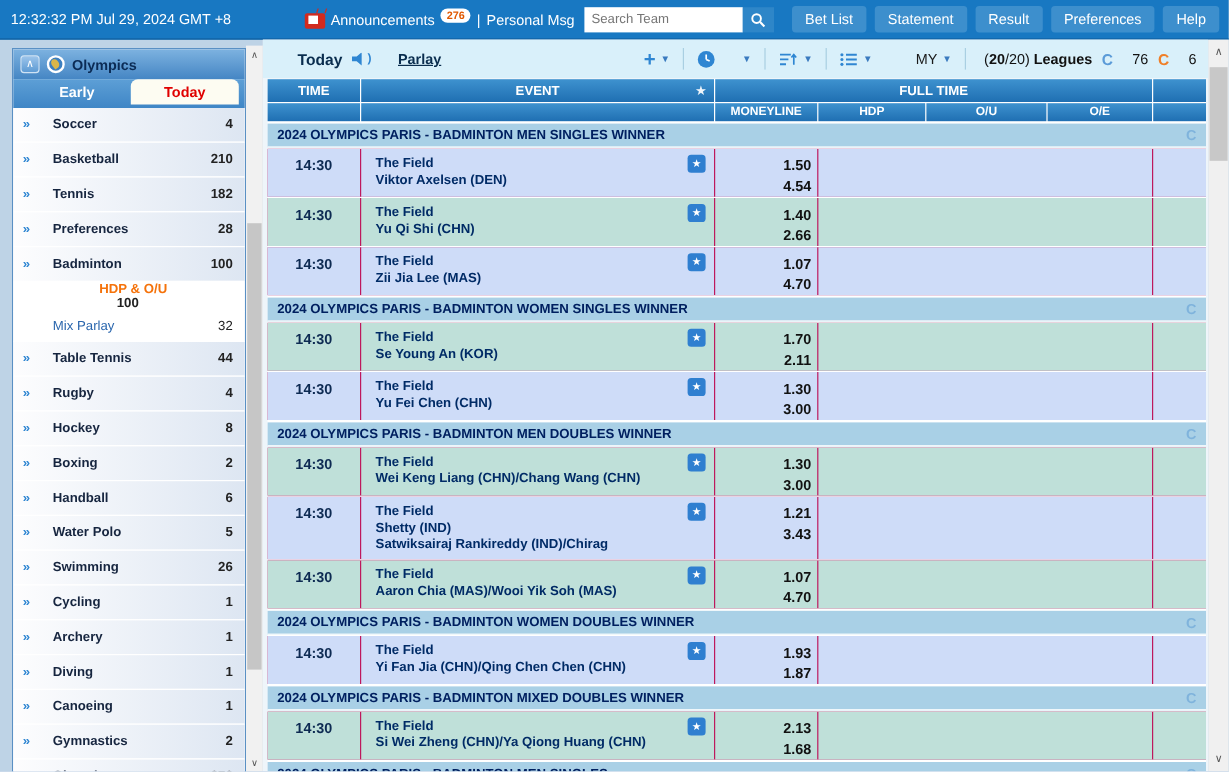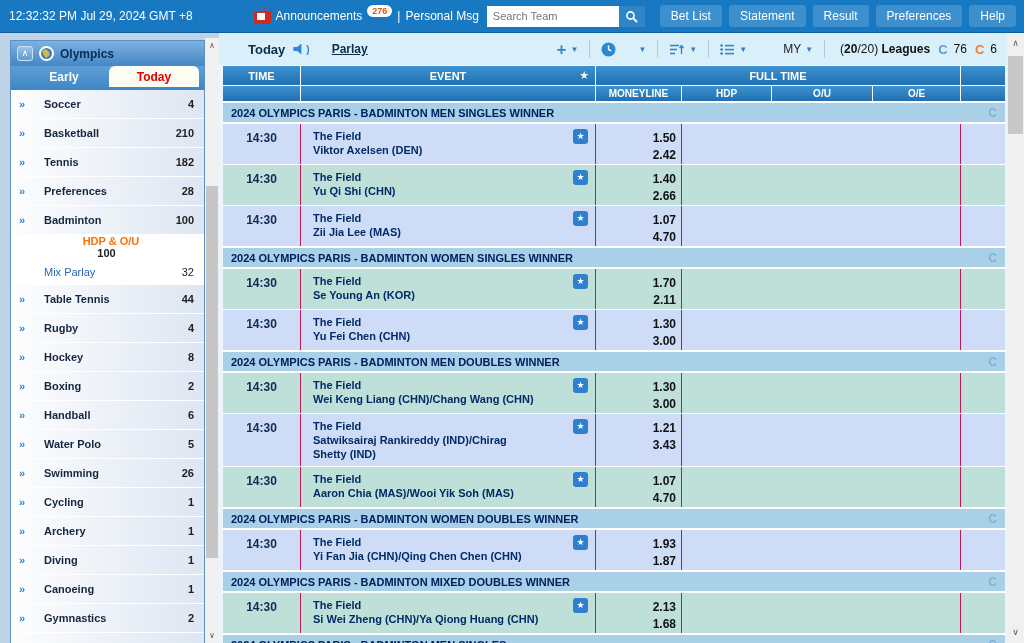--- a/index.html
+++ b/index.html
@@ -3,21 +3,21 @@
 <meta charset="utf-8">
 <style>
   * { margin:0; padding:0; box-sizing:border-box; }
   html,body { width:1024px; height:643px; overflow:hidden;
     font-family:"Liberation Sans","DejaVu Sans",sans-serif; background:var(--page_bg,#bed3e6); }
 
   
   .topbar { height:33px; background:var(--topbar_bg,#1878c2); display:flex; align-items:center;
     color:#fff; font-size:12px; border-bottom:1px solid #0f5fa0; }
   .tb-time { width:308px; padding-left:9px; font-size:12px; }
-  .tb-announce { display:flex; align-items:center; gap:5px; white-space:nowrap;padding-left:45px; }
+  .tb-announce { display:flex; align-items:flex-end; gap:5px; white-space:nowrap;padding-left:45px; }
   .tv-icon { width:17px; height:13px; background:#d22a1e; border-radius:2px; position:relative; display:inline-block; margin-top:2px;}
   .tv-icon:before { content:""; position:absolute; left:3px; top:2px; width:8px; height:7px; background:#fff; }
   .tv-icon:after { content:""; position:absolute; right:-1px; top:-4px; width:6px; height:4px;
     border-left:1.5px solid #d22a1e; border-right:1.5px solid #d22a1e; transform:skewX(-18deg); }
   .badge { background:#ffffff; color:#e05800; font-size:9px; font-weight:bold; border-radius:7px;
     padding:1px 5px; position:relative; top:-5px; }
   .tb-search { display:flex; align-items:center; margin-left:8px; }
   .tb-search input { width:132px; height:21px; border:none; padding:0 6px; font-size:11px;
     font-family:inherit; color:#444; background:#fff; outline:none; }
   .tb-search .mag-btn { width:26px; height:21px; background:#2e86c8; border:none; display:flex;
@@ -78,21 +78,21 @@
   .plus { color:#2f86d2; font-size:17px; font-weight:bold; line-height:1; cursor:pointer;}
   .dd { color:#3a7abf; font-size:8px; cursor:pointer; }
   .vdiv { width:1px; height:18px; background:#a9cfe2; margin:0 3px; }
   .ico-btn { display:flex; align-items:center; gap:4px; cursor:pointer; }
   .tl-my { font-size:12px; color:#1a1a1a; width:46px;text-align:right; }
   .tl-leagues { font-size:12px; color:#111; margin-left:4px; white-space:nowrap;}
   .tl-leagues b { font-weight:bold; }
   .refC { font-size:13px; font-weight:bold; cursor:pointer; }
   .refC.blue { color:#5b9bd8; }
   .refC.orange { color:#f07f28; }
-  .refnum { font-size:12px; color:#111; margin-left:2px; }
+  .refnum { font-size:12px; color:#111; margin-left:12px; }
 
   
   .table-wrap { flex:1; overflow:hidden; padding:1px 0 0 4px; }
   .grid { width:782px; background:#fff; }
   .hdr-row { display:flex; gap:1px; background:#fff; }
   .hcell { background:linear-gradient(#3e92cf,#1f6fb2); color:#fff; font-weight:bold; font-size:11px;
     display:flex; align-items:center; justify-content:center; }
   .hr1 .hcell { height:19px; }
   .hr2 .hcell { height:15px; font-size:10px; }
   .hr2 { margin-top:1px; }
@@ -367,21 +367,21 @@
             </div>
             <div class="match-row">
               <div class="mr-time cell-blue">14:30</div>
               <div class="mr-event cell-blue">
                 <div class="ln">The Field</div>
                 <div class="ln">Viktor Axelsen (DEN)</div>
                 <span class="star-btn">★</span>
               </div>
               <div class="mr-money cell-blue">
                 <div class="odd">1.50</div>
-                <div class="odd">2.42</div>
+                <div class="odd">4.54</div>
               </div>
               <div class="mr-mid cell-blue"></div>
               <div class="mr-last cell-blue"></div>
             </div>
             <div class="match-row">
               <div class="mr-time cell-teal">14:30</div>
               <div class="mr-event cell-teal">
                 <div class="ln">The Field</div>
                 <div class="ln">Yu Qi Shi (CHN)</div>
                 <span class="star-btn">★</span>
@@ -454,22 +454,22 @@
                 <div class="odd">1.30</div>
                 <div class="odd">3.00</div>
               </div>
               <div class="mr-mid cell-teal"></div>
               <div class="mr-last cell-teal"></div>
             </div>
             <div class="match-row">
               <div class="mr-time cell-blue">14:30</div>
               <div class="mr-event cell-blue">
                 <div class="ln">The Field</div>
+                <div class="ln">Shetty (IND)</div>
                 <div class="ln">Satwiksairaj Rankireddy (IND)/Chirag</div>
-                <div class="ln">Shetty (IND)</div>
                 <span class="star-btn">★</span>
               </div>
               <div class="mr-money cell-blue">
                 <div class="odd">1.21</div>
                 <div class="odd">3.43</div>
               </div>
               <div class="mr-mid cell-blue"></div>
               <div class="mr-last cell-blue"></div>
             </div>
             <div class="match-row">

